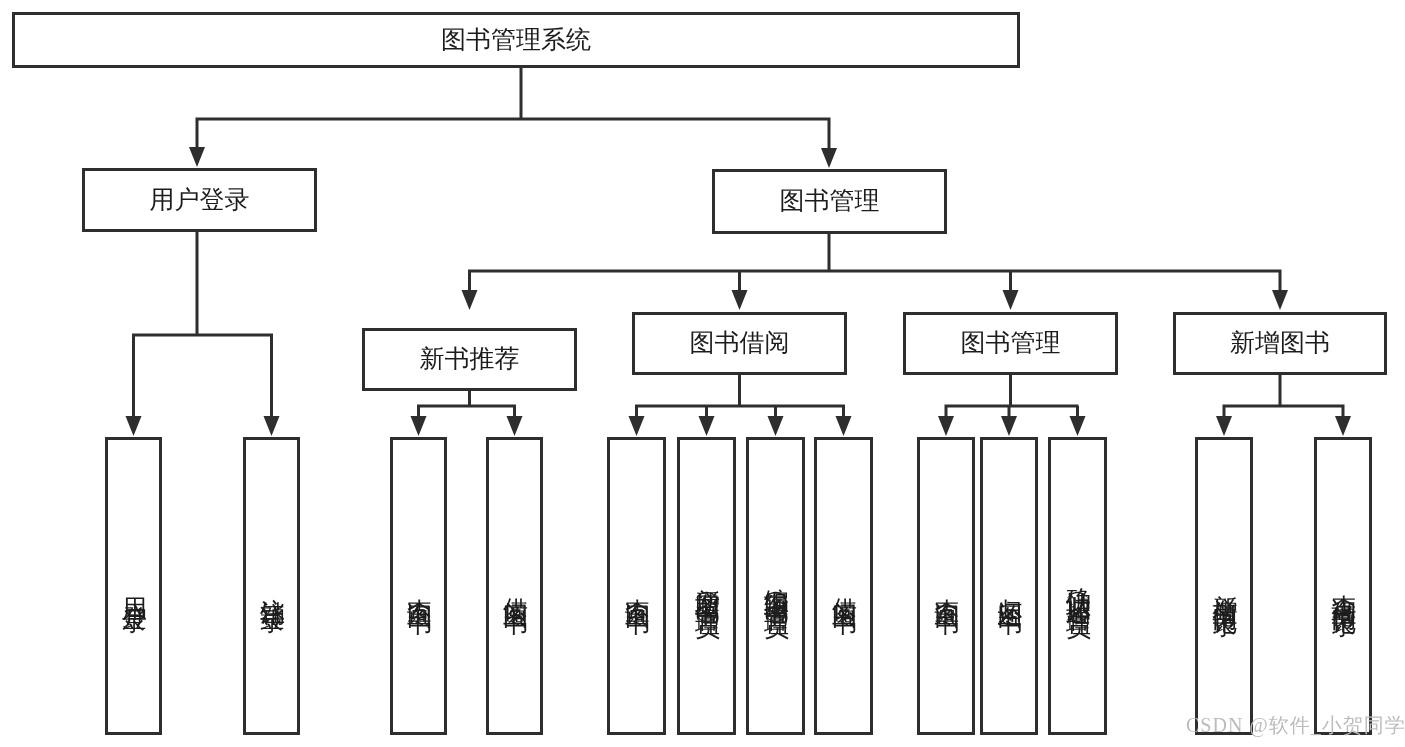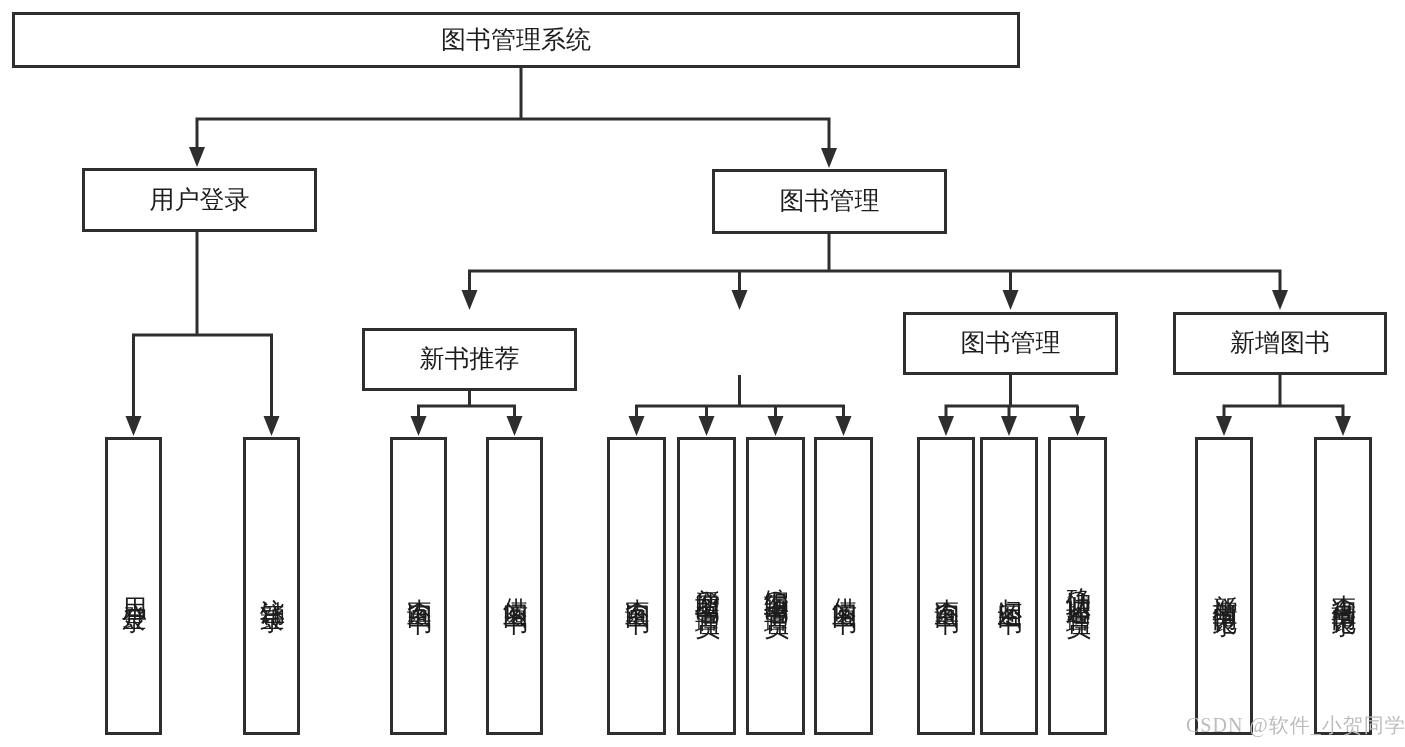--- a/index.html
+++ b/index.html
@@ -102,20 +102,21 @@
       M1216 416 L1232 416 L1224 436 Z
       M1335 416 L1351 416 L1343 436 Z"></path>
   </svg>
 
   <div class="node" style="left:12px;top:12px;width:1008px;height:56px">图书管理系统</div>
 
   <div class="node" style="left:82px;top:168px;width:235px;height:64px">用户登录</div>
   <div class="node" style="left:712px;top:169px;width:235px;height:65px">图书管理</div>
 
   <div class="node" style="left:362px;top:328px;width:215px;height:63px">新书推荐</div>
+  <div class="node" style="left:632px;top:312px;width:215px;height:63px">图书借阅</div>
   <div class="node" style="left:903px;top:312px;width:215px;height:63px">图书管理</div>
   <div class="node" style="left:1173px;top:312px;width:214px;height:63px">新增图书</div>
 
   <div class="node v" style="left:105px;top:437px;width:57px;height:298px">用户登录</div>
   <div class="node v" style="left:243px;top:437px;width:57px;height:298px">注销登录</div>
 
   <div class="node v" style="left:390px;top:437px;width:57px;height:298px">查询图书</div>
   <div class="node v" style="left:486px;top:437px;width:57px;height:298px">借阅图书</div>
 
   <div class="node v" style="left:607px;top:437px;width:59px;height:298px">查询图书</div>

